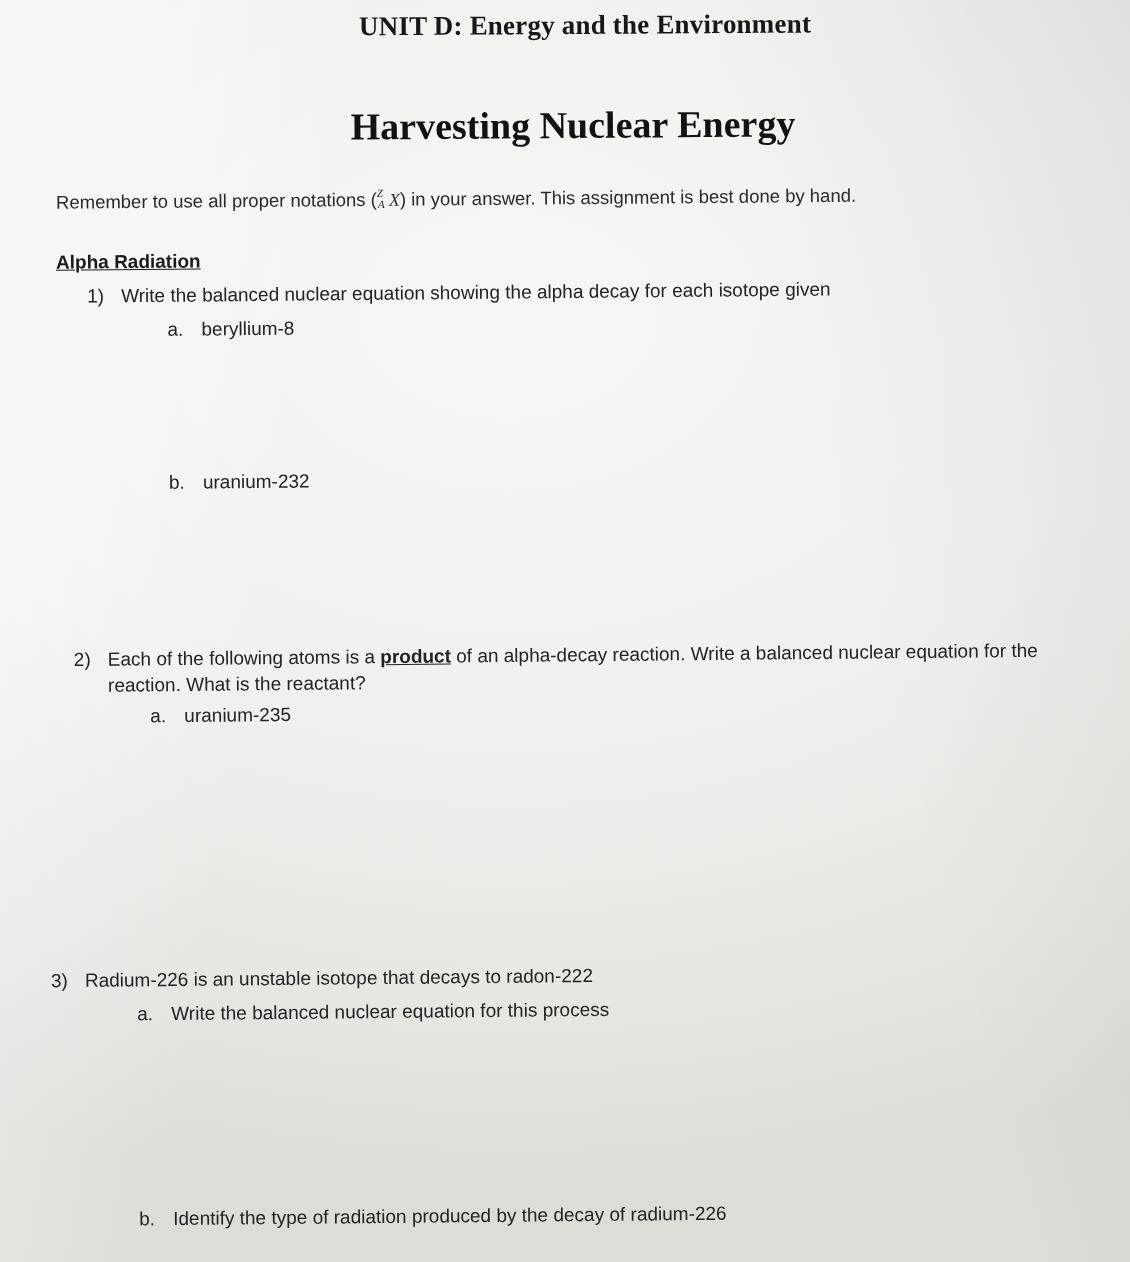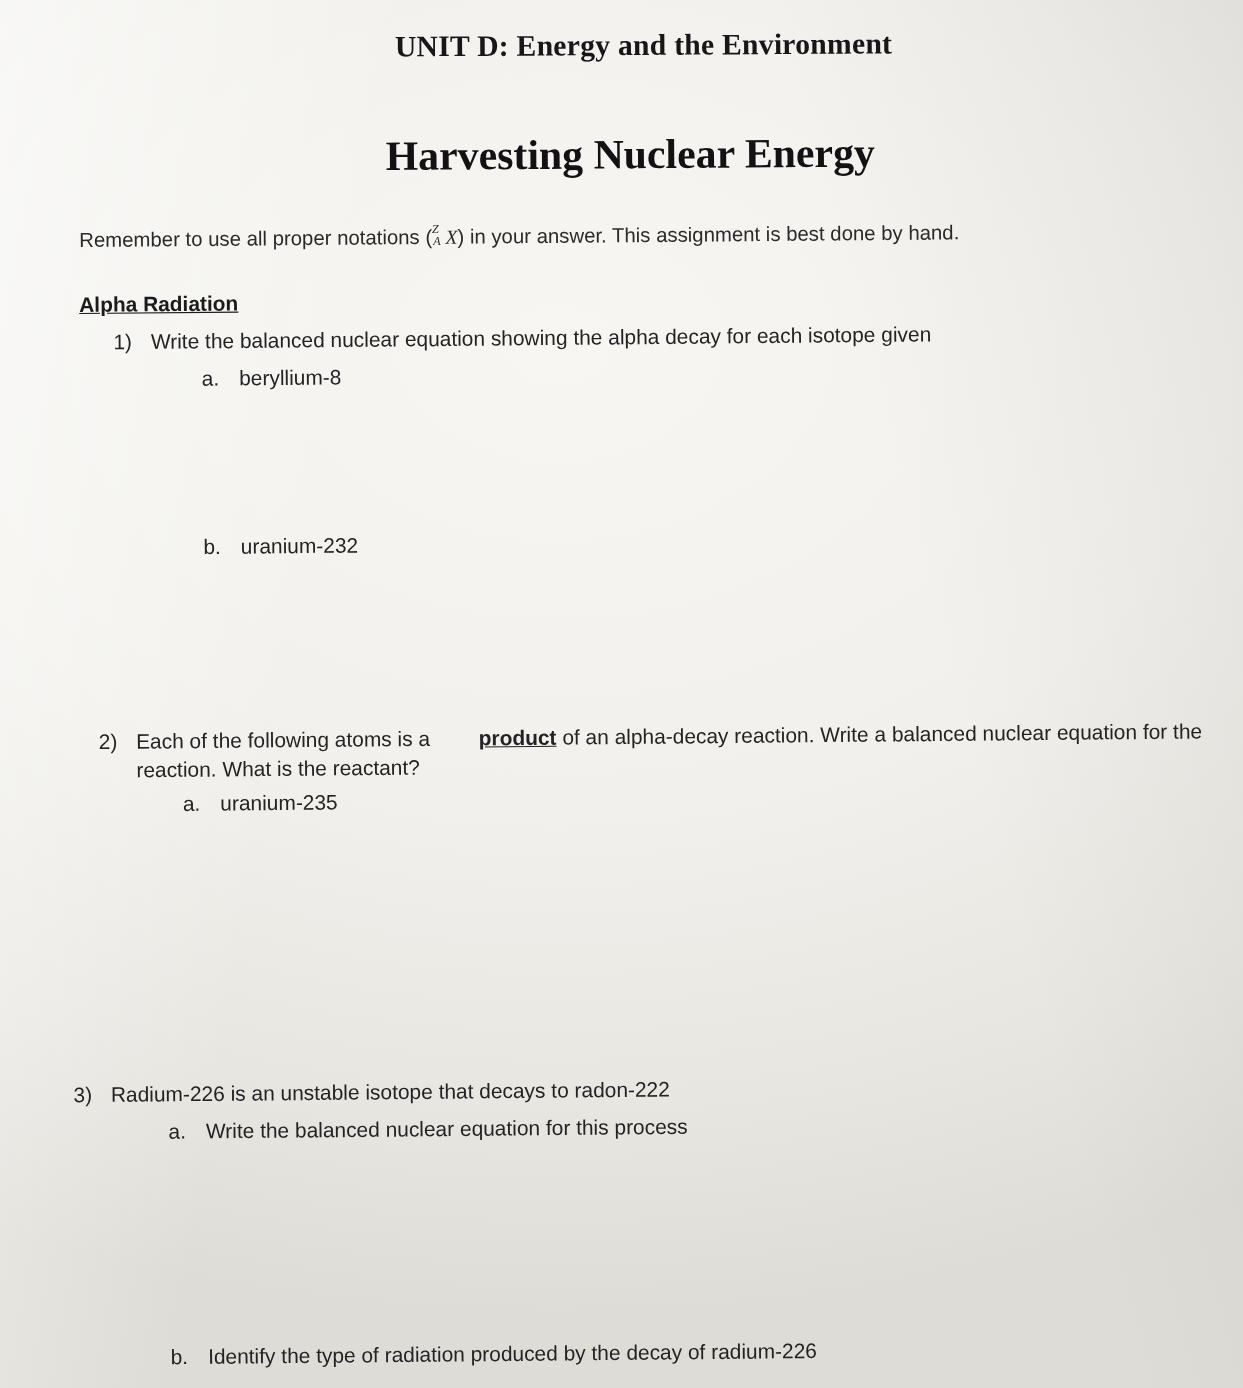--- a/index.html
+++ b/index.html
@@ -27,21 +27,21 @@
     position: absolute;
     inset: 0;
     background:
       linear-gradient(100deg, rgba(255,255,255,0.55) 0%, rgba(255,255,255,0.0) 28%),
       linear-gradient(255deg, rgba(0,0,0,0.05) 0%, rgba(0,0,0,0.0) 30%);
     pointer-events: none;
   }
   .content {
     position: relative;
     z-index: 2;
-    padding: 16px;
+    padding: 0;
   }
 
   .unit-header {
     text-align: center;
     font-family: "Liberation Serif", serif;
     font-weight: bold;
     font-size: 27px;
     letter-spacing: 0.2px;
     color: #17171a;
     padding-top: 10px;
@@ -125,21 +125,21 @@
 
   .q2 { margin-left: 74px; margin-top: 0; }
   .q2 .q-text { max-width: 1000px; }
   .q3 { margin-left: 52px; }
 
   .sp-a { height: 120px; }
   .sp-b { height: 150px; }
   .sp-c { height: 120px; }
   .sp-d { height: 118px; }
 
-  u.prod { text-decoration: underline; font-weight: bold; margin-left: 39px; }
+  u.prod { text-decoration: underline; font-weight: bold; }
 
   .blk-1 { margin-top: 8px; }
   .blk-2 { margin-top: 0px; }
   .blk-3 { margin-top: 0px; }
 </style>
 </head>
 <body>
 
 <div class="page"></div>
 

